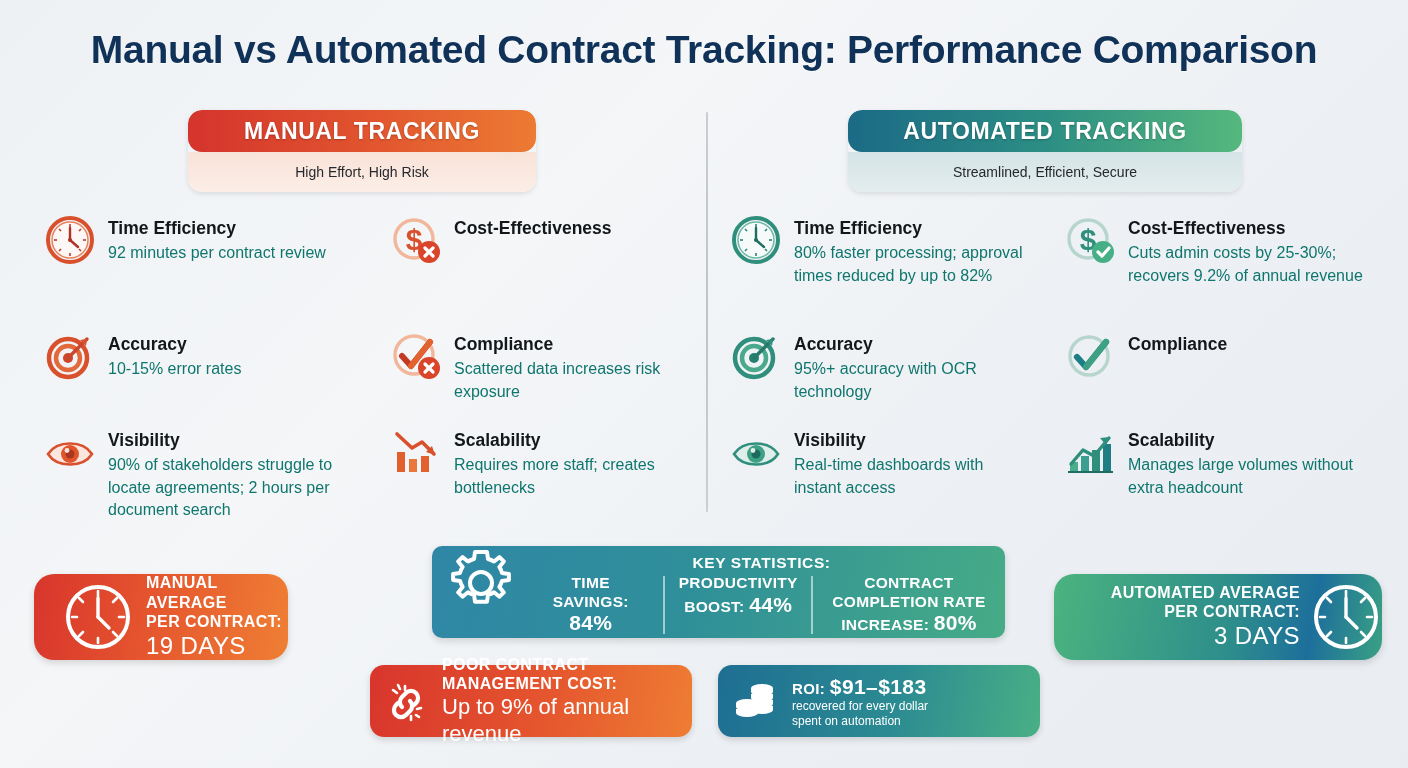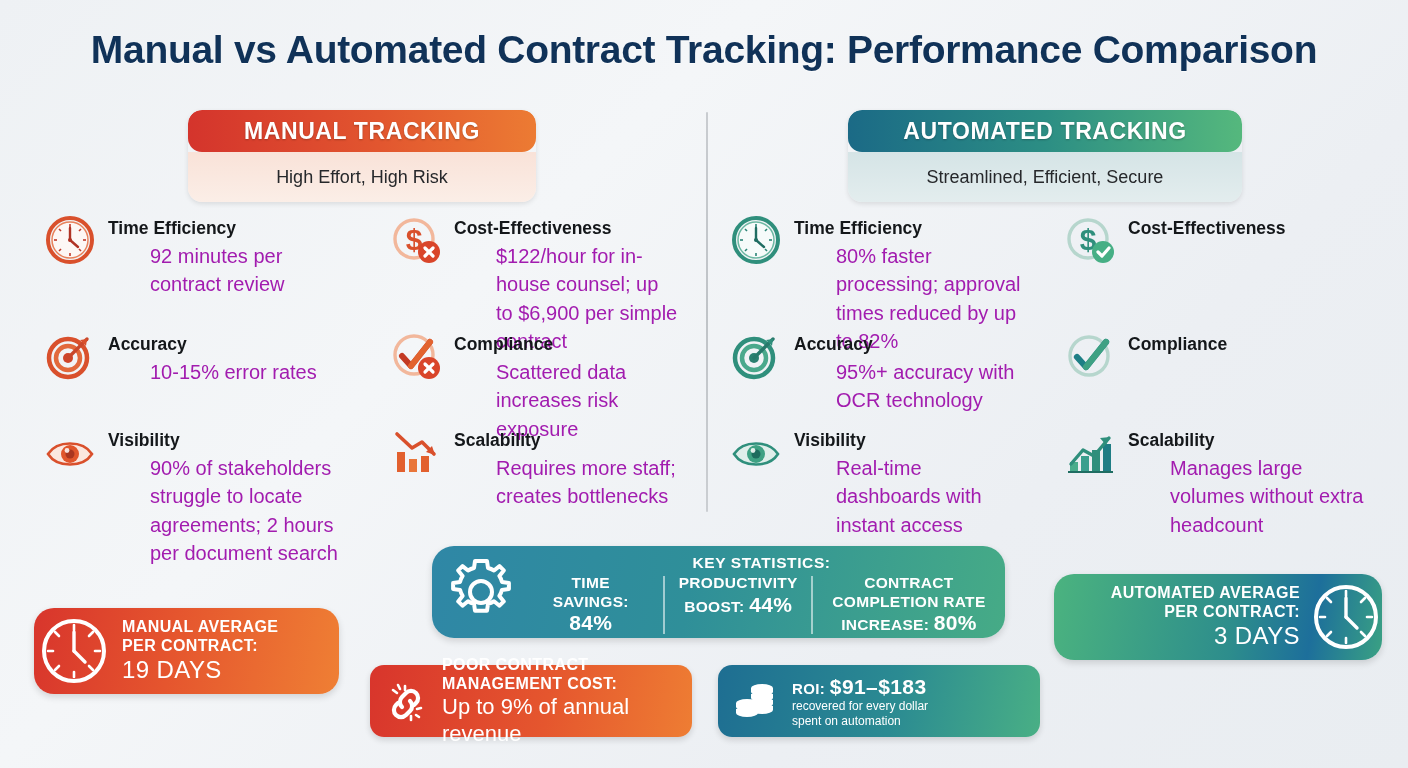--- a/index.html
+++ b/index.html
@@ -22,59 +22,59 @@
   
   .banner { position:absolute; border-radius:14px; overflow:hidden;
             box-shadow:0 2px 5px rgba(0,0,0,.10); }
   .banner .cap {
     height:42px; display:flex; align-items:center; justify-content:center;
     font-size:23px; font-weight:bold; color:#fff; letter-spacing:.6px;
     border-radius:14px;
     text-shadow:0 1px 2px rgba(0,0,0,.25);
   }
   .banner .sub {
-    height:50px; display:flex; align-items:center; justify-content:center;
-    font-size:18px; color:#26282b;
+    height:40px; display:flex; align-items:center; justify-content:center;
+    font-size:14px; color:#26282b;
   }
   #banner-manual { left:188px; top:110px; width:348px; }
   #banner-manual .cap { background:linear-gradient(90deg,#d4342c 0%,#e2562f 55%,#ec7b33 100%); }
   #banner-manual .sub { background:linear-gradient(180deg,#f9e2d8 0%,#fbeee7 100%); }
   #banner-auto { left:848px; top:110px; width:394px; }
   #banner-auto .cap { background:linear-gradient(90deg,#1b6a86 0%,#2c8e84 50%,#55b87d 100%); }
   #banner-auto .sub { background:linear-gradient(180deg,#d5e4e6 0%,#e3edee 100%); }
 
   
   #divider { position:absolute; left:706px; top:112px; width:2px; height:400px;
              background:linear-gradient(180deg,#c9ccd0,#bfc3c7,#cbced2); border-radius:1px; }
 
   
   .feat { position:absolute; display:flex; gap:12px; }
   .feat .ico { width:52px; height:52px; flex:none; margin-top:-4px; }
   .feat .txt { width:auto; }
   .feat h3 { font-size:17.5px; font-weight:bold; color:#14171a; line-height:1.25; margin-bottom:2px; }
-  .feat p  { font-size:20px; color:#a21caf; line-height:1.42;margin-left:42px; }
+  .feat p  { font-size:16px; color:#0f766e; line-height:1.42; }
 
   
   .pill { position:absolute; border-radius:20px; box-shadow:0 3px 7px rgba(0,0,0,.14); }
 
-  #pill-manual { left:34px; top:574px; width:305px; height:86px;
+  #pill-manual { left:34px; top:574px; width:254px; height:86px;
     background:linear-gradient(100deg,#d8352c 0%,#e5552e 45%,#ef7f34 100%);
-    display:flex; align-items:center; padding-left:4px; gap:12px;margin-top:34px; }
+    display:flex; align-items:center; padding-left:28px; gap:12px; }
   #pill-auto { left:1054px; top:574px; width:328px; height:86px;
     background:linear-gradient(100deg,#4bb37f 0%,#2d8d8c 55%,#1d6f9b 78%, #3aa183 100%);
     display:flex; align-items:center; padding-right:0; gap:10px; }
   .pill-lines { color:#fff; line-height:1.2; }
   .pill-lines .l1, .pill-lines .l2 { font-size:16px; font-weight:bold; letter-spacing:.4px; }
   .pill-lines .l3 { font-size:24px; font-weight:normal; letter-spacing:.4px; margin-top:1px; }
   #pill-auto .pill-lines { text-align:right; }
 
   
   #keystats { position:absolute; left:432px; top:546px; width:573px; height:92px;
-    border-radius:22px; background:linear-gradient(100deg,#2f87a6 0%,#2f8f99 45%,#46ab86 100%);
-    box-shadow:0 3px 7px rgba(0,0,0,.14); display:flex; align-items:center; }
+    border-radius:10px; background:linear-gradient(100deg,#2f87a6 0%,#2f8f99 45%,#46ab86 100%);
+    box-shadow:0 3px 7px rgba(0,0,0,.14); display:flex; }
   #keystats .gear { width:74px; height:74px; flex:none; margin-left:12px; }
   #keystats .ks-body { flex:1; display:flex; flex-direction:column; align-items:center;
                        justify-content:center; height:100%; }
   #keystats .ks-title { font-size:15.5px; font-weight:bold; color:#fff; letter-spacing:.6px;
                         margin-top:6px; }
   #keystats .ks-cols { display:flex; align-items:stretch; width:100%; margin-top:2px; }
   #keystats .ks-col { flex:1; text-align:center; color:#fff; font-weight:bold;
                       font-size:15.5px; line-height:1.18; letter-spacing:.3px; padding:0 6px; }
   #keystats .ks-col .big { font-size:21px; }
   #keystats .vline { width:2px; background:rgba(255,255,255,.55); margin:2px 0; flex:none; }
@@ -176,21 +176,20 @@
       <text x="24" y="36" font-family="Liberation Sans, sans-serif" font-size="30" font-weight="bold" fill="#d9502c" text-anchor="middle">$</text>
       <circle cx="39" cy="38" r="11" fill="#d9452a"></circle>
           <g stroke="#fff" stroke-width="3.2" stroke-linecap="round">
             <line x1="35" y1="34" x2="43" y2="42"></line>
             <line x1="43" y1="34" x2="35" y2="42"></line>
           </g>
         </svg>
     </div>
     <div class="txt">
       <h3>Cost-Effectiveness</h3>
-      <p>$122/hour for in-house counsel; up to $6,900 per simple contract</p>
     </div>
   </div>
 
   <div class="feat" style="left:390px; top:334px; width:290px;">
     <div class="ico">
       <svg viewBox="0 0 52 52">
           <circle cx="24" cy="25" r="19" fill="none" stroke="#f2b79b" stroke-width="3.4"></circle>
       <path d="M12 26 L21 36 L40 12" fill="none" stroke="#c33a24" stroke-width="6" stroke-linecap="round" stroke-linejoin="round"></path>
       <path d="M21 36 L40 12" fill="none" stroke="#e2632f" stroke-width="6" stroke-linecap="round"></path>
       <circle cx="39" cy="38" r="11" fill="#d9452a"></circle>
@@ -283,20 +282,21 @@
     <div class="ico">
       <svg viewBox="0 0 52 52">
           <circle cx="24" cy="25" r="19" fill="none" stroke="#b6d6cd" stroke-width="3.4"></circle>
       <text x="24" y="36" font-family="Liberation Sans, sans-serif" font-size="30" font-weight="bold" fill="#2f8f7c" text-anchor="middle">$</text>
       <circle cx="39" cy="38" r="11" fill="#46af85"></circle>
           <path d="M34 38 L38 42 L45 34" fill="none" stroke="#fff" stroke-width="3.2" stroke-linecap="round" stroke-linejoin="round"></path>
         </svg>
     </div>
     <div class="txt">
       <h3>Cost-Effectiveness</h3>
+      <p>Cuts admin costs by 25-30%; recovers 9.2% of annual revenue</p>
     </div>
   </div>
 
   <div class="feat" style="left:1064px; top:334px; width:300px;">
     <div class="ico">
       <svg viewBox="0 0 52 52">
           <circle cx="25" cy="26" r="19" fill="none" stroke="#b6d6cd" stroke-width="3.4"></circle>
       <path d="M13 27 L22 37 L42 12" fill="none" stroke="#1d7f86" stroke-width="6.2" stroke-linecap="round" stroke-linejoin="round"></path>
       <path d="M22 37 L42 12" fill="none" stroke="#3ea183" stroke-width="6.2" stroke-linecap="round"></path>
         </svg>

